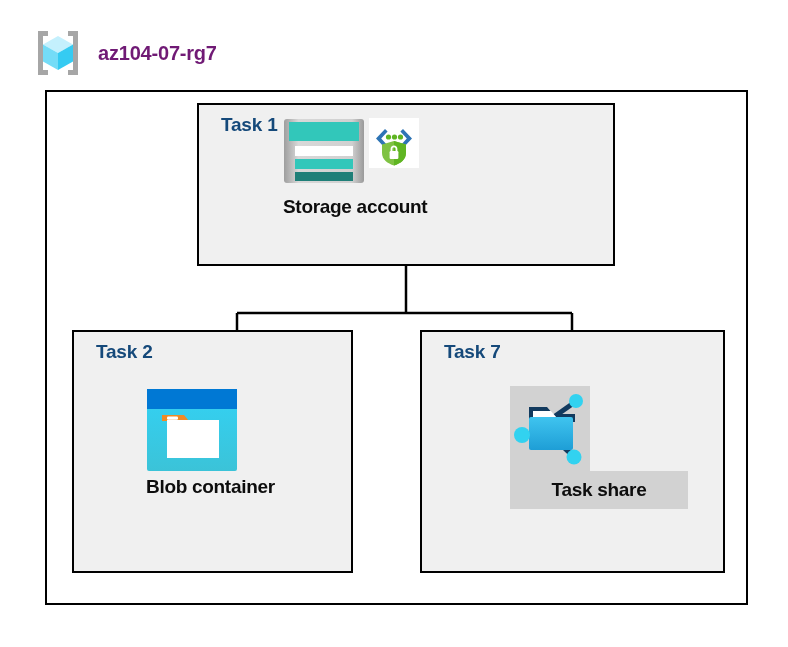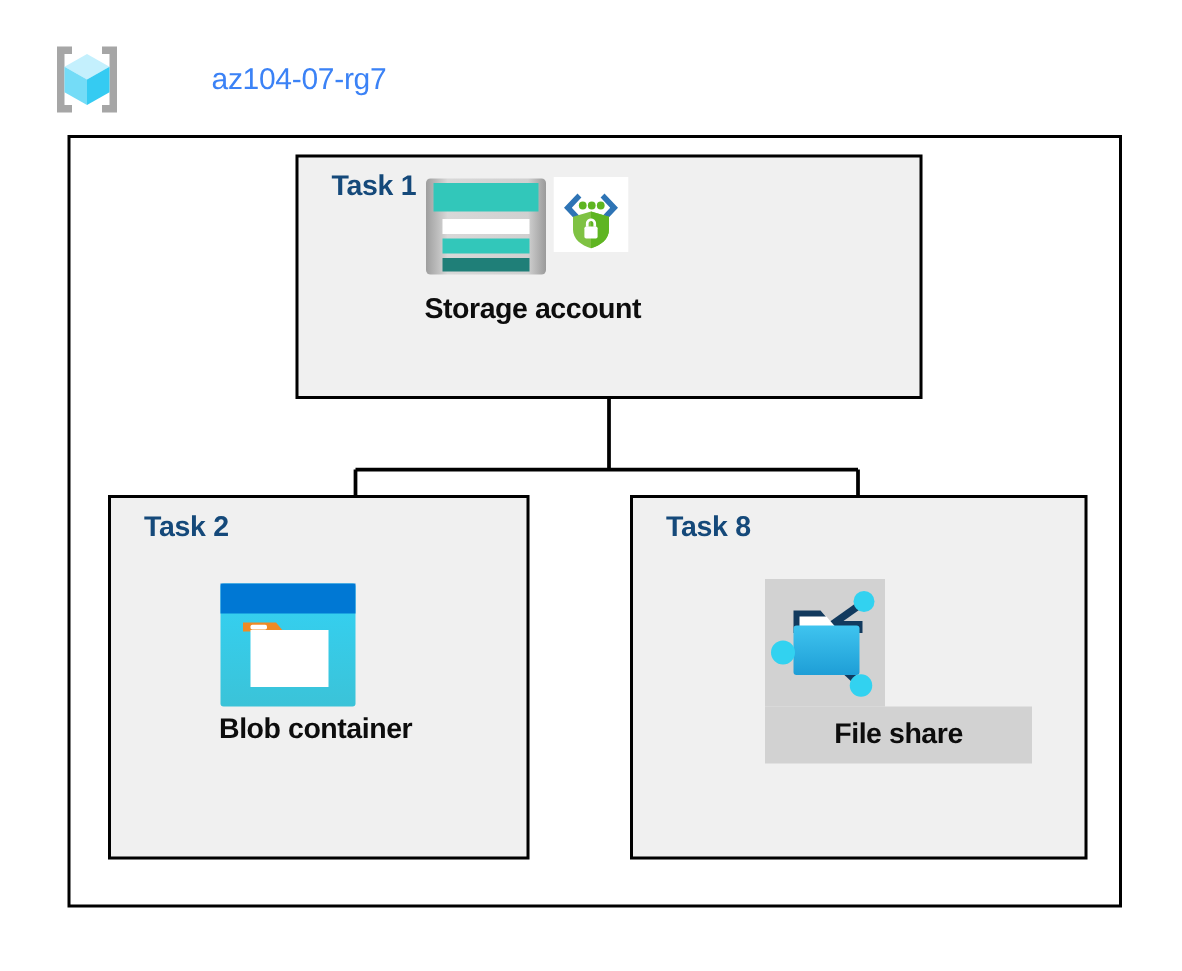--- a/index.html
+++ b/index.html
@@ -25,25 +25,24 @@
     align-items: center;
     gap: 14px;
   }
   #rg-icon {
     width: 52px;
     height: 52px;
     display: block;
   }
   #rg-title {
     font-size: 20px;
-    font-weight: normal;
-    color: #3b82f6;
+    font-weight: bold;
+    color: #701a75;
     letter-spacing: -0.2px;
     white-space: nowrap;
-    margin-left: 43px;
   }
 
   
   #rg-box {
     position: absolute;
     left: 45px;
     top: 90px;
     width: 703px;
     height: 515px;
     border: 2px solid #000000;
@@ -220,21 +219,21 @@
 
     <path d="M16 27 L38 27 L43 33 L16 33 Z" fill="#f08a24"></path>
     <rect x="21" y="28.5" width="11" height="3.2" rx="1.2" fill="#ffffff"></rect>
 
     <rect x="21" y="32" width="52" height="38" fill="#ffffff"></rect>
   </svg>
   <div class="node-caption">Blob container</div>
 </div>
 
 <div class="task-box" id="task3-box">
-  <div class="task-label">Task 8</div>
+  <div class="task-label">Task 7</div>
 </div>
 
 <div class="node" id="node-fileshare">
   <div class="icon-hl">
     <svg width="78" height="80" viewBox="0 0 78 80">
       <defs>
         <linearGradient id="fs-folder" x1="0" y1="0" x2="0" y2="1">
           <stop offset="0" stop-color="#3fc4ef"></stop>
           <stop offset="1" stop-color="#1e9ed6"></stop>
         </linearGradient>
@@ -249,15 +248,15 @@
       <path d="M22 22 L40 22 L46 29 L60 29 L60 36 L22 36 Z" fill="#ffffff"></path>
 
       <rect x="18" y="28" width="44" height="33" rx="2" fill="url(#fs-folder)"></rect>
 
       <circle cx="65" cy="12" r="7" fill="#32d2f0"></circle>
       <circle cx="11" cy="46" r="8" fill="#32d2f0"></circle>
       <circle cx="63" cy="68" r="7.5" fill="#32d2f0"></circle>
     </svg>
   </div>
   <div class="caption-hl">
-    <div class="node-caption">File share</div>
+    <div class="node-caption">Task share</div>
   </div>
 </div>
 
 </body></html>

